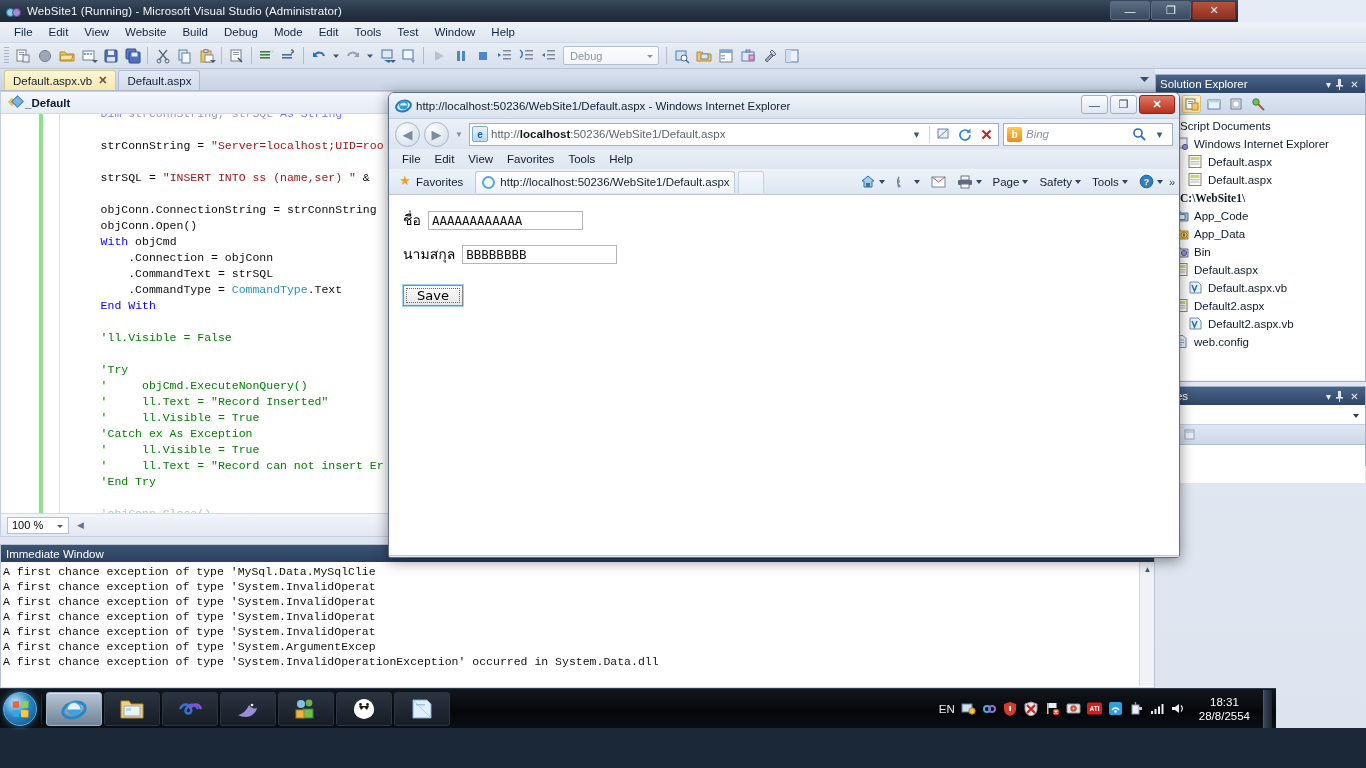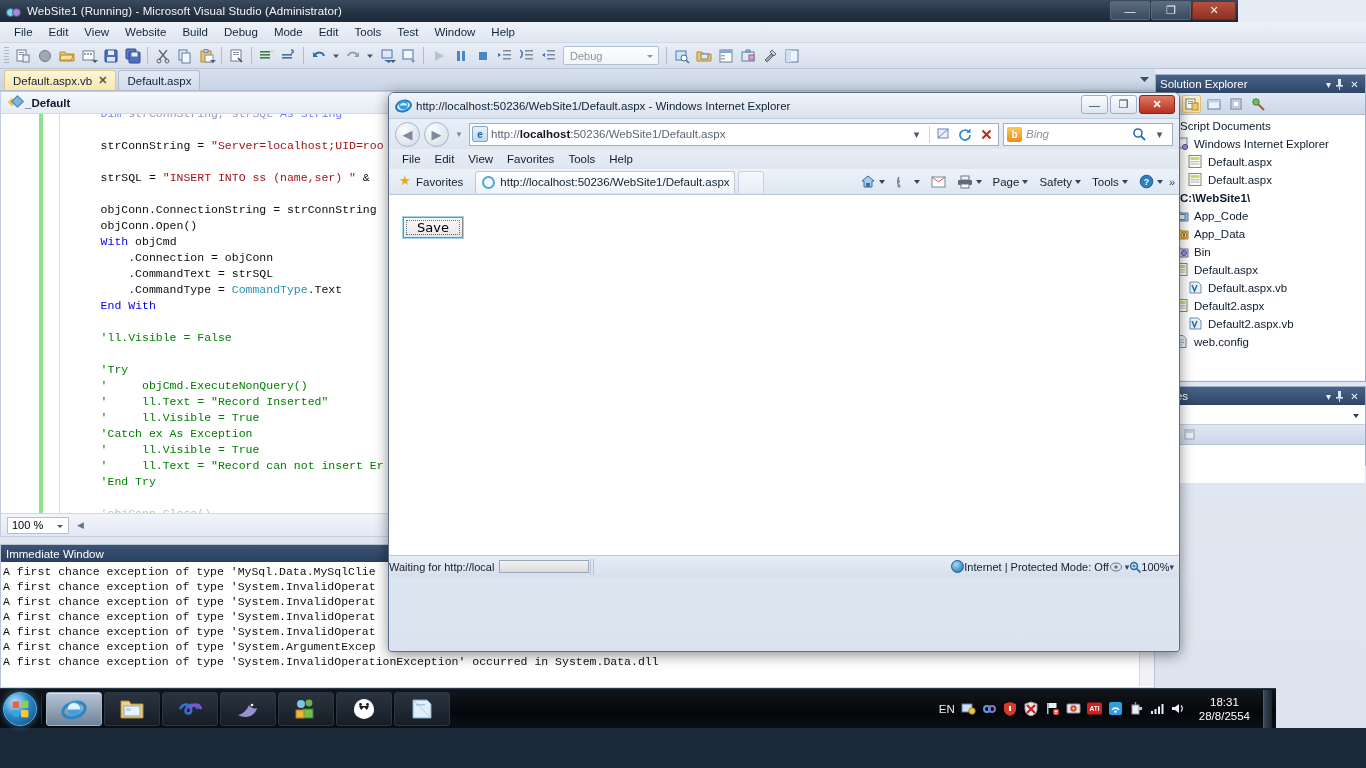--- a/index.html
+++ b/index.html
@@ -156,21 +156,21 @@
 
   
   .vs-statusbar { position:absolute; left:0; top:706px; width:1366px; height:22px;
     background:linear-gradient(#3c5374,#26395a); color:#dfe8f5; font-size:11.5px;
     display:flex; align-items:center; }
   .vs-statusbar .sb-ready { padding-left:8px; flex:1; }
   .vs-statusbar .sb-cell { width:86px; }
   .vs-statusbar .sb-ins { width:48px; }
 
   
-  .ie-win { position:absolute; left:388px; top:92px; width:792px; height:560px;
+  .ie-win { position:absolute; left:388px; top:92px; width:792px; height:466px;
     border:1px solid #5b6f8a; border-radius:6px 6px 3px 3px;
     background:linear-gradient(#e8eef7,#dbe3ef);
     box-shadow:0 3px 14px rgba(0,0,0,.45); overflow:hidden; }
   .ie-titlebar { height:26px; background:linear-gradient(#f1f5fb,#d9e2ee);
     display:flex; align-items:center; padding-left:6px; position:relative;
     border-bottom:1px solid #c3cedd; }
   .ie-title-text { font-size:11.5px; color:#10202f; margin-left:4px; }
   .ie-winbtns { position:absolute; right:4px; top:2px; display:flex; gap:2px; }
   .ie-wb { width:27px; height:19px; border:1px solid #9fb0c6; border-radius:3px;
     background:linear-gradient(#fbfcfe,#dfe7f1); display:flex; align-items:center;
@@ -681,21 +681,21 @@
             <span class="ic">
               <svg width="15" height="13" viewBox="0 0 15 13">
                 <rect x="1" y="0.5" width="12" height="12" fill="#fdfdf5" stroke="#8a8a6a"></rect>
                 <rect x="2.5" y="2" width="9" height="3" fill="#c8d96f"></rect>
                 <rect x="2.5" y="6" width="9" height="1.3" fill="#b9c3d1"></rect>
                 <rect x="2.5" y="8.4" width="9" height="1.3" fill="#b9c3d1"></rect>
               </svg>
             </span>
             <span>Default.aspx</span>
           </div>
-          <div class="tn bold" style="padding-left: 4px;">
+          <div class="tn bold" style="padding-left: 4px; font-family: Liberation Serif, serif;">
             <span class="ic"></span>
             <span>C:\WebSite1\</span>
           </div>
           <div class="tn" style="padding-left: 18px;">
             <span class="ic">
               <svg width="15" height="13" viewBox="0 0 15 13">
                 <path d="M0.5 2h5l1.5 2H14v8H0.5z" fill="#a8c4e0" stroke="#5f7ea8"></path>
                 <rect x="4" y="5.5" width="7" height="5" fill="#eef5fb" stroke="#5f7ea8"></rect>
               </svg>
             </span>
@@ -930,20 +930,28 @@
               <circle cx="7.5" cy="7.5" r="6.3" fill="#2f7fc4" stroke="#1d5e96"></circle>
               <text x="7.5" y="11" font-size="9" fill="#fff" text-anchor="middle" font-family="Liberation Sans" font-weight="bold">?</text>
             </svg>
           <span class="cmd-dd"></span>
         </span>
         <span style="font-size:11px;color:#33465d">»</span>
       </div>
     </div>
 
     <div class="ie-content">
+      <div class="form-row">
+        <span class="form-label">ชื่อ</span>
+        <input class="form-input" style="width: 155px;" value="AAAAAAAAAAAA">
+      </div>
+      <div class="form-row">
+        <span class="form-label">นามสกุล</span>
+        <input class="form-input" style="width: 155px;" value="BBBBBBBB">
+      </div>
       <button class="save-btn">Save</button>
 
       <div class="ie-statusbar">
         <span class="ie-sb-text">Waiting for http://local</span>
         <span class="ie-progress">
           <span class="fill"></span>
         </span>
         <span class="ie-sb-sep"></span>
         <span class="ie-sb-sep"></span>
         <span class="ie-sb-zone">

